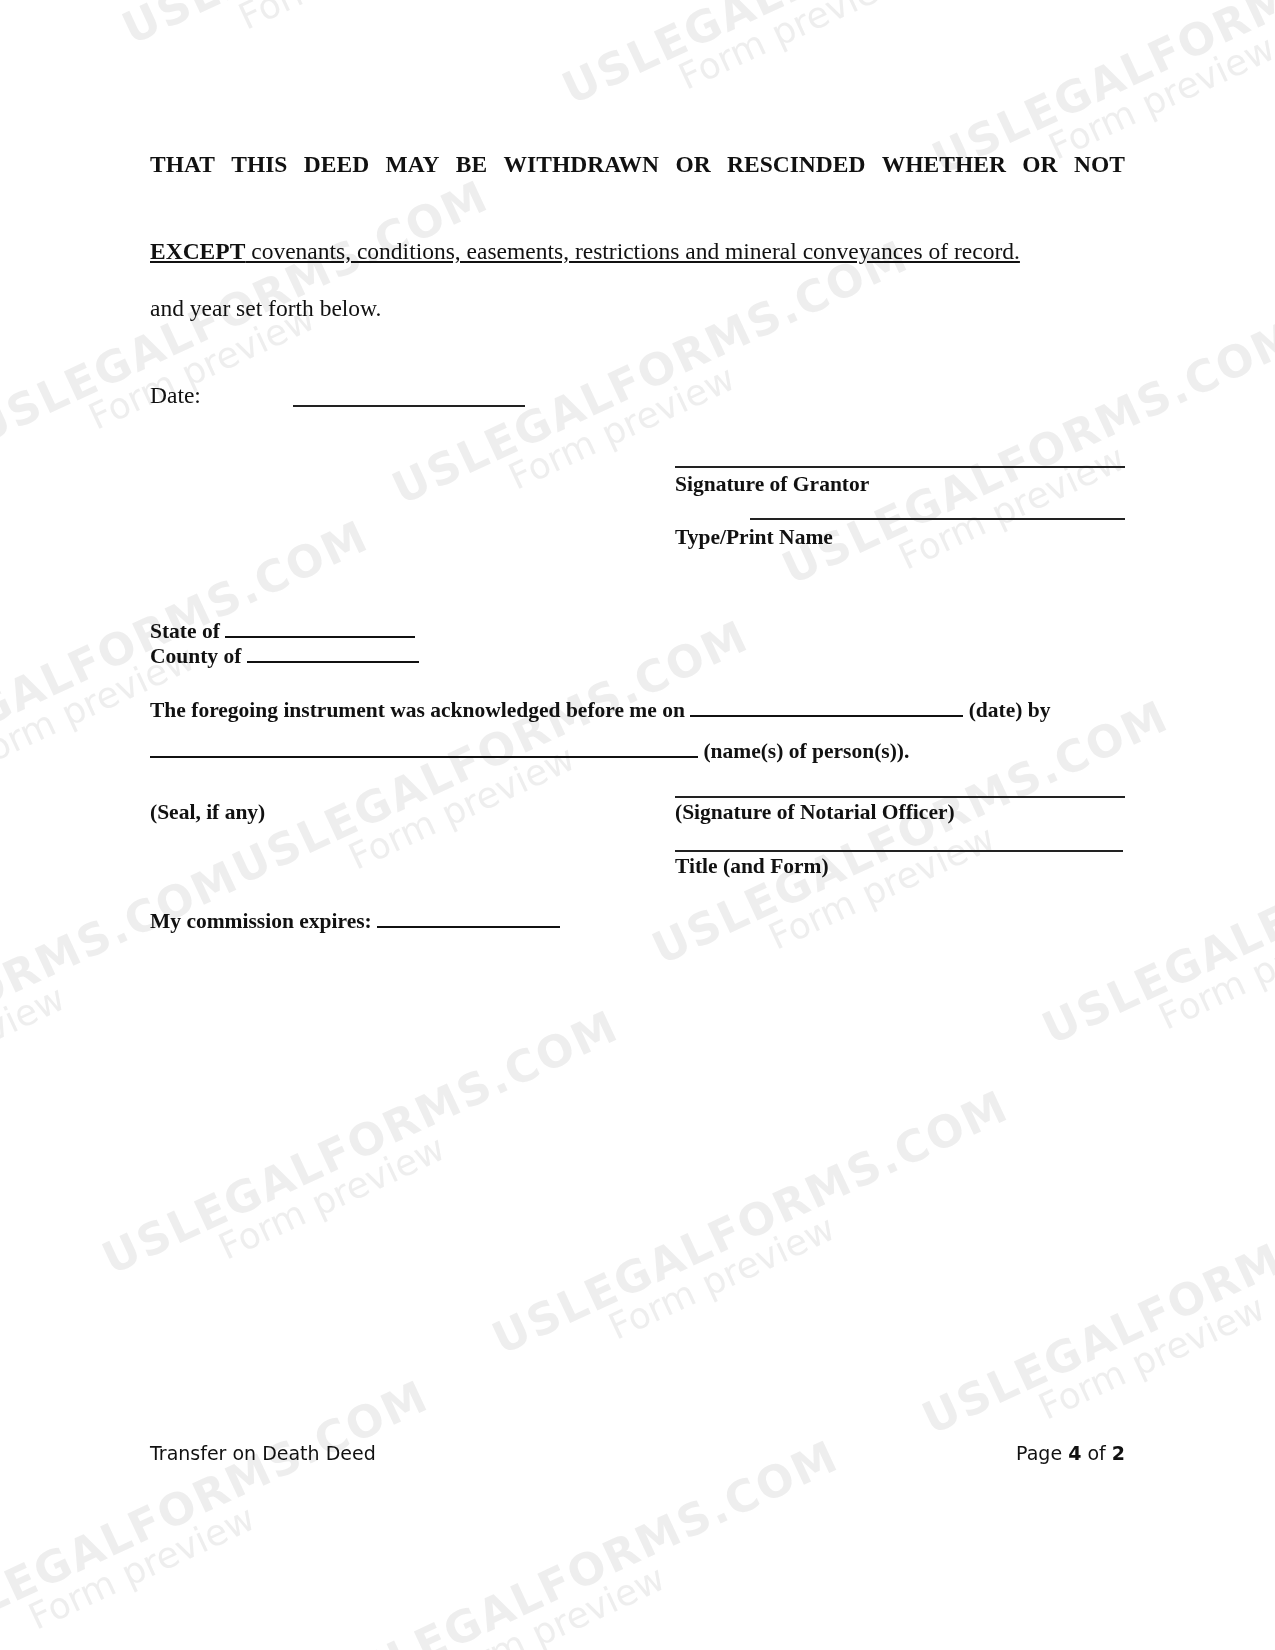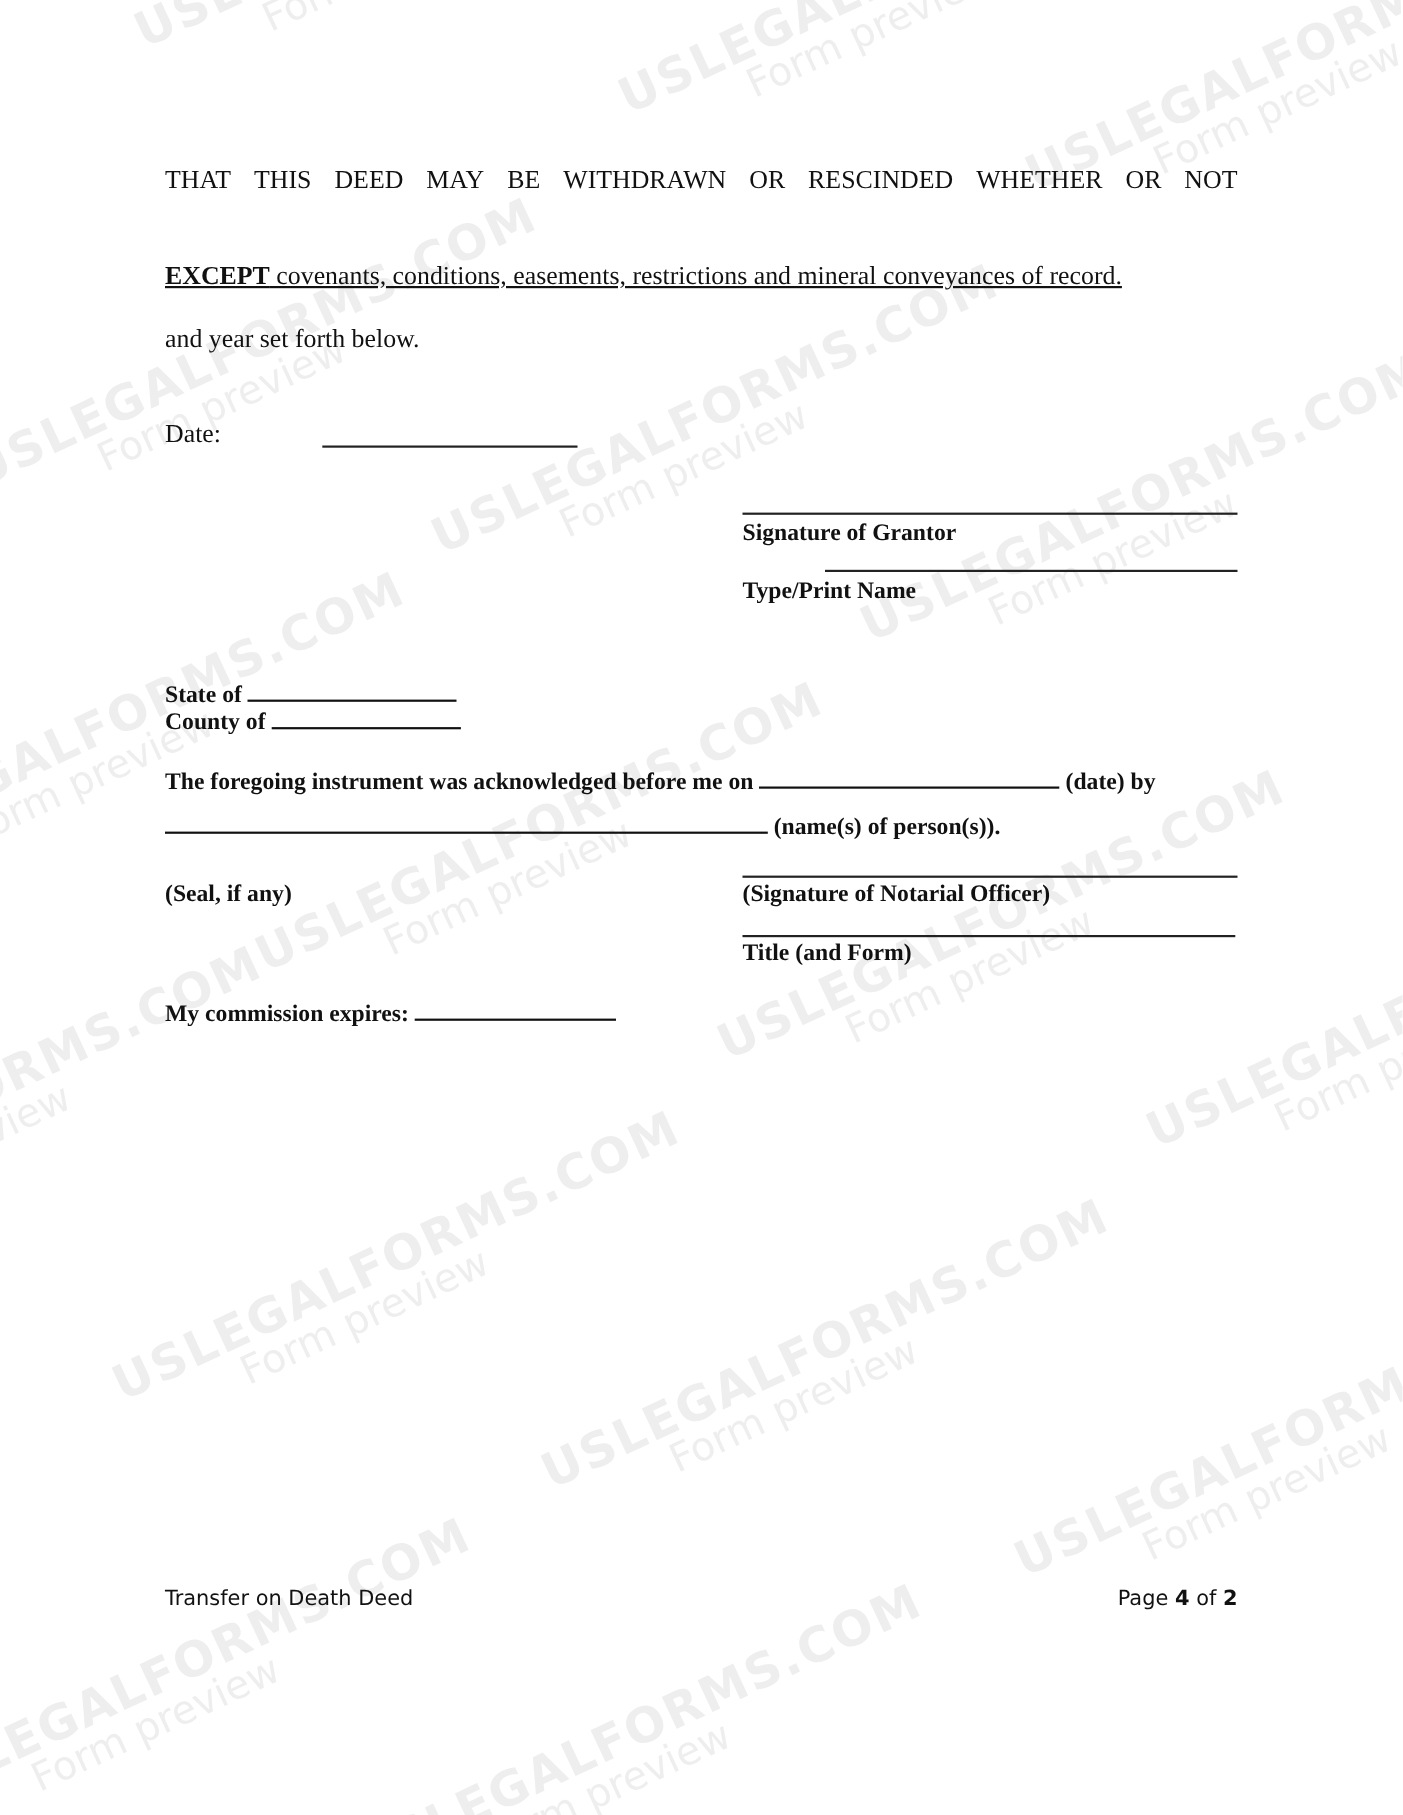--- a/index.html
+++ b/index.html
@@ -3,21 +3,21 @@
   <meta charset="utf-8">
   <style>
     html, body { margin: 0; padding: 0; }
     body {
       width: 1275px; height: 1650px; background: #ffffff; position: relative; overflow: hidden;
       font-family: "Liberation Serif", "DejaVu Serif", serif; color: #111;
     }
     .abs { position: absolute; white-space: nowrap; }
     .p { font-size: 23.5px; line-height: 33px; }
     .b { font-weight: bold; }
-    .justify-line { display: flex; justify-content: space-between; width: 975px; }
+    .justify-line { display: flex; justify-content: space-between; width: 975px; font-weight: bold; }
     .rule { position: absolute; height: 0; border-top: 2px solid #222; }
     .uline { display: inline-block; border-bottom: 2px solid #111; height: 20px; vertical-align: baseline; }
     .bold-sm { font-size: 21.5px; font-weight: bold; }
     .footer { font-family: "DejaVu Sans", "Liberation Sans", sans-serif; font-size: 19px; color: #111; }
     .wm { position: absolute; transform: rotate(-25deg); transform-origin: left bottom; pointer-events: none;
           font-family: "DejaVu Sans", "Liberation Sans", sans-serif; color: rgba(150,150,150,0.16); white-space: nowrap; }
     .wm .big { font-size: 44px; font-weight: bold; letter-spacing: 2px; display: block; }
     .wm .small { font-size: 36px; display: block; margin-left: 110px; margin-top: -8px; }
   </style>
 </head>

